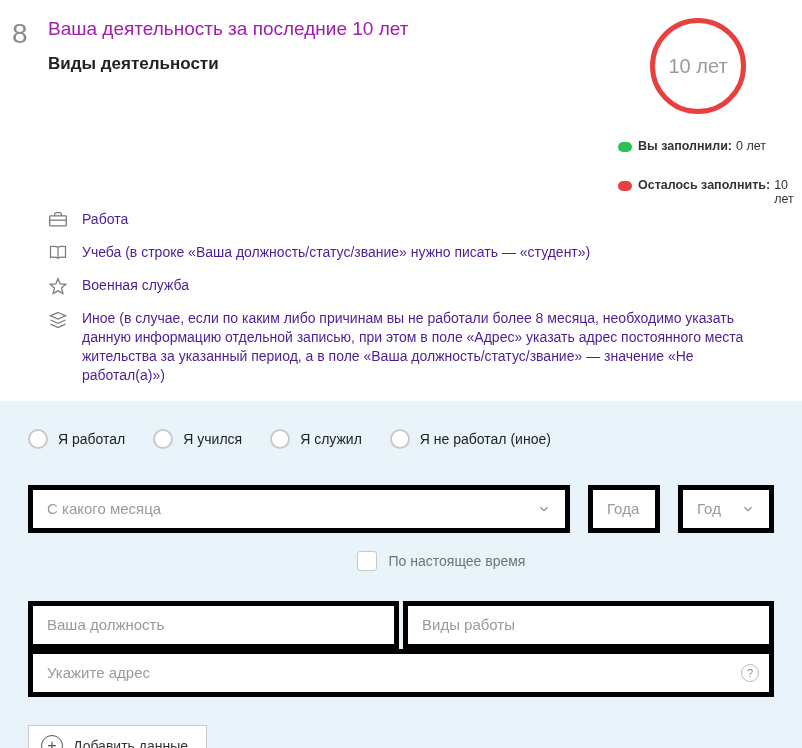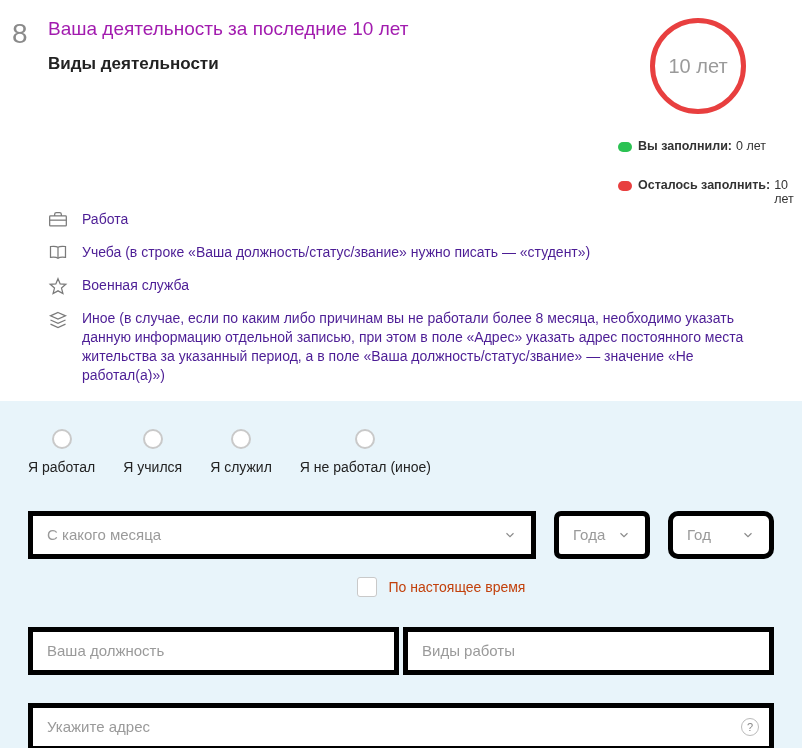--- a/index.html
+++ b/index.html
@@ -66,21 +66,21 @@
     color: #7a7a7a;
   }
   .act-text { font-size: 14px; color: #4c1d95; line-height: 1.35; max-width: 700px; }
 
   .form-panel {
     background: #e8f4fa;
     margin-top: 16px;
     padding: 28px 28px 28px 28px;
   }
   .radio-row { display: flex; gap: 28px; margin-bottom: 36px; }
-  .radio-opt { display: flex; align-items: center; gap: 10px; font-size: 14px; color: #222; cursor: pointer; flex-direction: column; }
+  .radio-opt { display: flex; align-items: center; gap: 10px; font-size: 14px; color: #222; cursor: pointer; }
   .radio-circle {
     width: 20px; height: 20px; border: 2px solid #c9c9c9;
     border-radius: 50%; background: #fff;
   }
 
   .field-row { display: flex; gap: 18px; margin-bottom: 18px; }
   .select-box, .input-box {
     background: #fff;
     border: 5px solid #000000;
     height: 48px;
@@ -90,33 +90,33 @@
     color: #9a9a9a;
     font-size: 15px;
     position: relative;
   }
   .select-box .chev {
     margin-left: auto;
     width: 14px; height: 14px;
     color: #8a8a8a;
   }
   .month-from { flex: 1 1 0; min-width: 0; }
-  .year-box { width: 96px; flex-shrink: 0; border-radius: 7px; }
+  .year-box { width: 72px; flex-shrink: 0; }
   .month-to { flex: 1 1 0; min-width: 0; }
-  .year-box2 { width: 106px; flex-shrink: 0; border-radius: 10px; }
+  .year-box2 { width: 96px; flex-shrink: 0; }
 
   .checkbox-row { display: flex; align-items: center; gap: 12px; margin: 18px 0 30px 0; justify-content: center; padding-left: 80px; }
   .checkbox-box {
     width: 20px; height: 20px; border: 1px solid #c9c9c9;
     border-radius: 3px; background: #fff;
   }
-  .checkbox-label { font-size: 14px; color: #c2410c; }
+  .checkbox-label { font-size: 14px; color: #737373; }
 
   .input-full { flex: 1; }
-  .input-row2 { display: flex; gap: 4px; margin-bottom: 28px; }
+  .input-row2 { display: flex; gap: 4px; }
   .addr-row { position: relative; margin-bottom: 28px; }
   .help-badge {
     position: absolute; right: 10px; top: 50%; transform: translateY(-50%);
     width: 18px; height: 18px; border: 1px solid #bbb; border-radius: 50%;
     display: flex; align-items: center; justify-content: center;
     font-size: 11px; color: #888; background: #fff;
   }
 
   .add-btn {
     display: inline-flex; align-items: center; gap: 10px;

